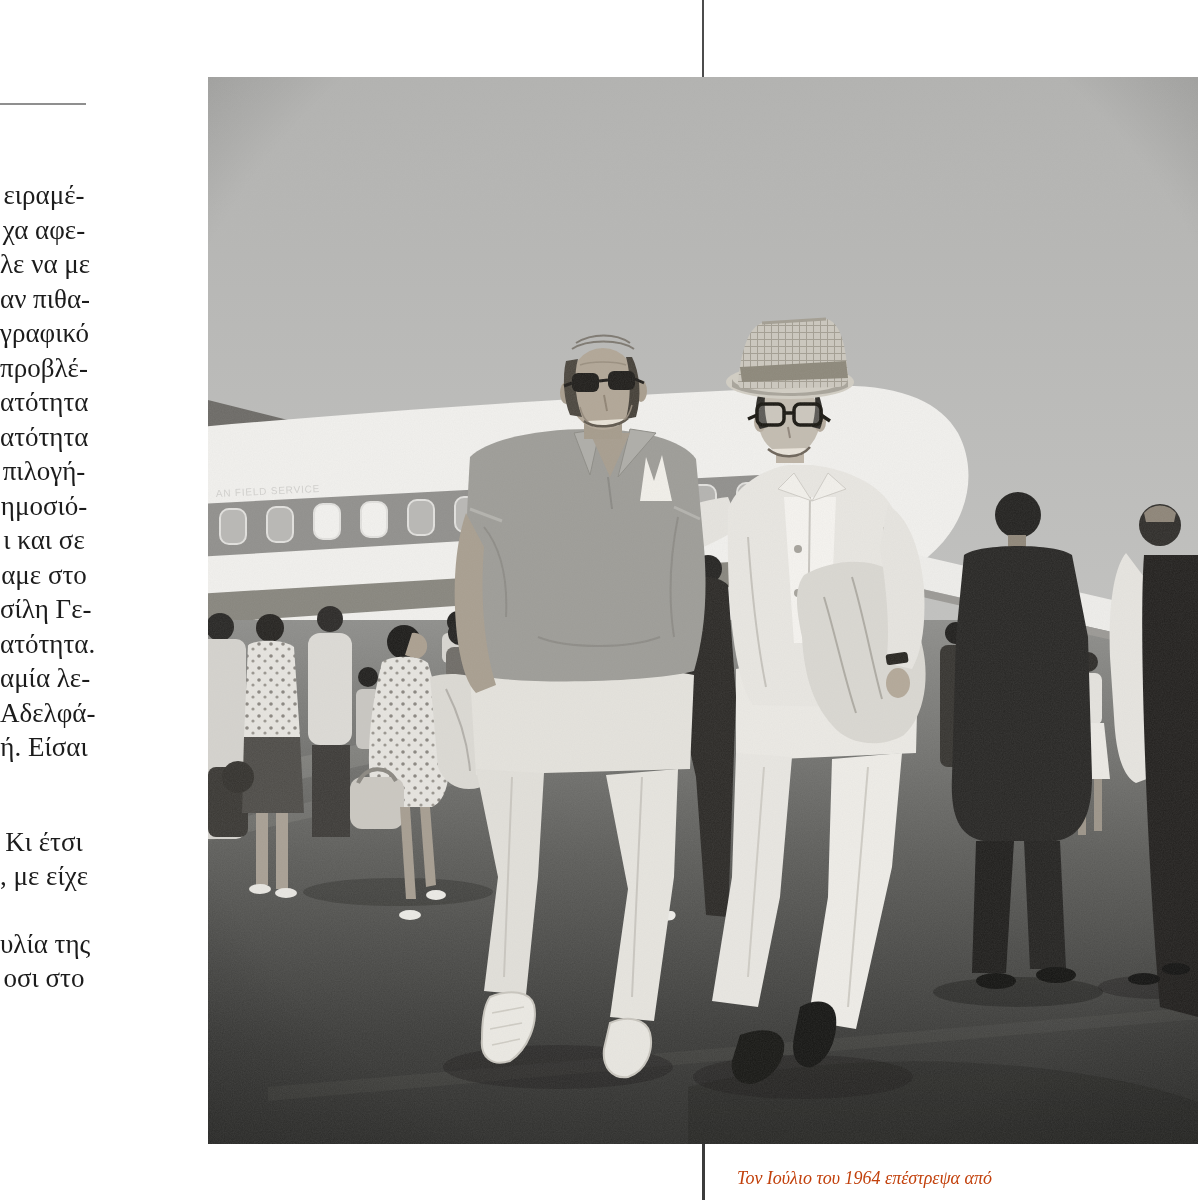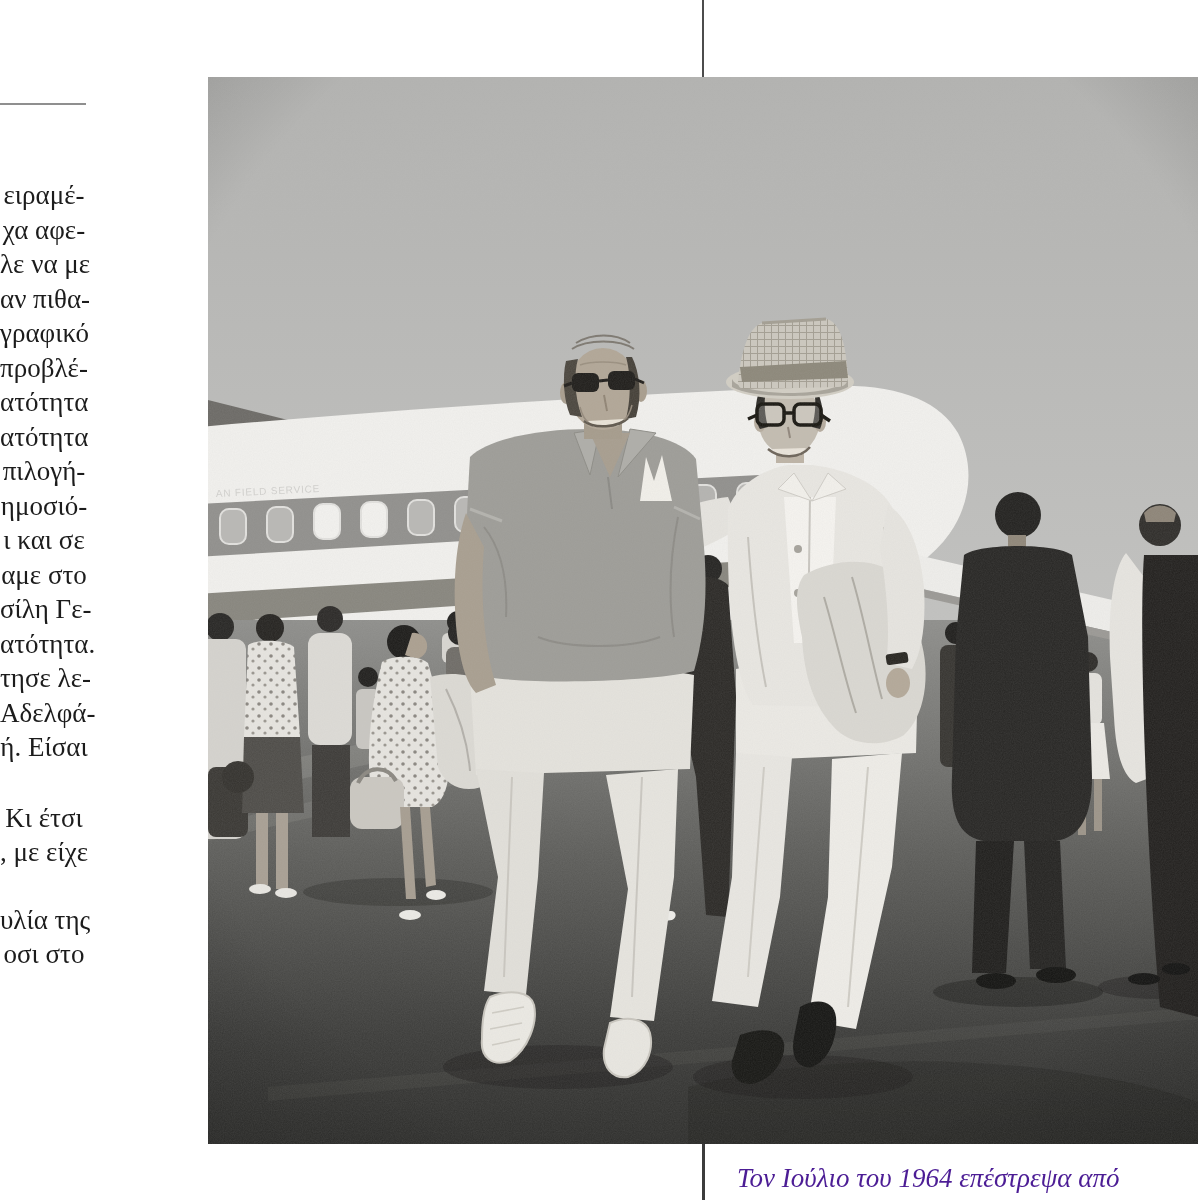--- a/index.html
+++ b/index.html
@@ -3,29 +3,29 @@
 <meta charset="utf-8">
 <style>
   html,body{margin:0;padding:0;background:#ffffff;}
   .page{position:relative;width:1200px;height:1200px;background:#ffffff;overflow:hidden;
         font-family:"Liberation Serif","DejaVu Serif",serif;}
   
   .col-rule{position:absolute;left:0;top:103px;width:86px;height:0;border-top:2px solid #8f8f8f;}
   .col-text{position:absolute;left:0;top:178px;width:88px;color:#1c1c1c;}
   .col-text .line{font-size:27px;line-height:34.5px;text-align:center;white-space:nowrap;overflow:visible;}
   .para{margin:0;}
-  .p2{}.p3{margin-top:36px}.p4{margin-top:105px}.p5{margin-top:33px}
+  .p2{}.p3{margin-top:60px}.p4{margin-top:105px}.p5{margin-top:33px}
   
   .photo{position:absolute;left:208px;top:77px;width:990px;height:1067px;background:#bdbdbb;overflow:hidden;}
   .photo svg{display:block;width:100%;height:100%;}
   
   .v-rule-top{position:absolute;left:702px;top:0;width:2px;height:77px;background:#4c4c4c;}
   .v-rule-bottom{position:absolute;left:702px;top:1144px;width:3px;height:56px;background:#3c3c3c;}
   .caption{position:absolute;left:737px;top:1161px;width:420px;font-style:italic;
-           font-size:27px;line-height:34px;color:#4c1d95;white-space:nowrap;}
+           font-size:18px;line-height:34px;color:#c2410c;white-space:nowrap;}
 </style>
 </head>
 <body>
 
 <div class="page">
 
   <div class="col-rule"></div>
   <div class="col-text">
     <div class="para p1">
 
@@ -39,21 +39,21 @@
         <div class="line">γραφικό</div>
         <div class="line">προβλέ-</div>
         <div class="line">ατότητα</div>
         <div class="line">ατότητα</div>
         <div class="line">πιλογή-</div>
         <div class="line">ημοσιό-</div>
         <div class="line">ι και σε</div>
         <div class="line">αμε στο</div>
         <div class="line">σίλη Γε-</div>
         <div class="line">ατότητα.</div>
-        <div class="line">τησε λε-</div>
+        <div class="line">αμία λε-</div>
         <div class="line">Αδελφά-</div>
         <div class="line">ή. Είσαι</div>
       </div>
     <div class="para p3">
 
     <div class="line">Κι έτσι</div>
         <div class="line">, με είχε</div>
       </div>
     <div class="para p5">
 

